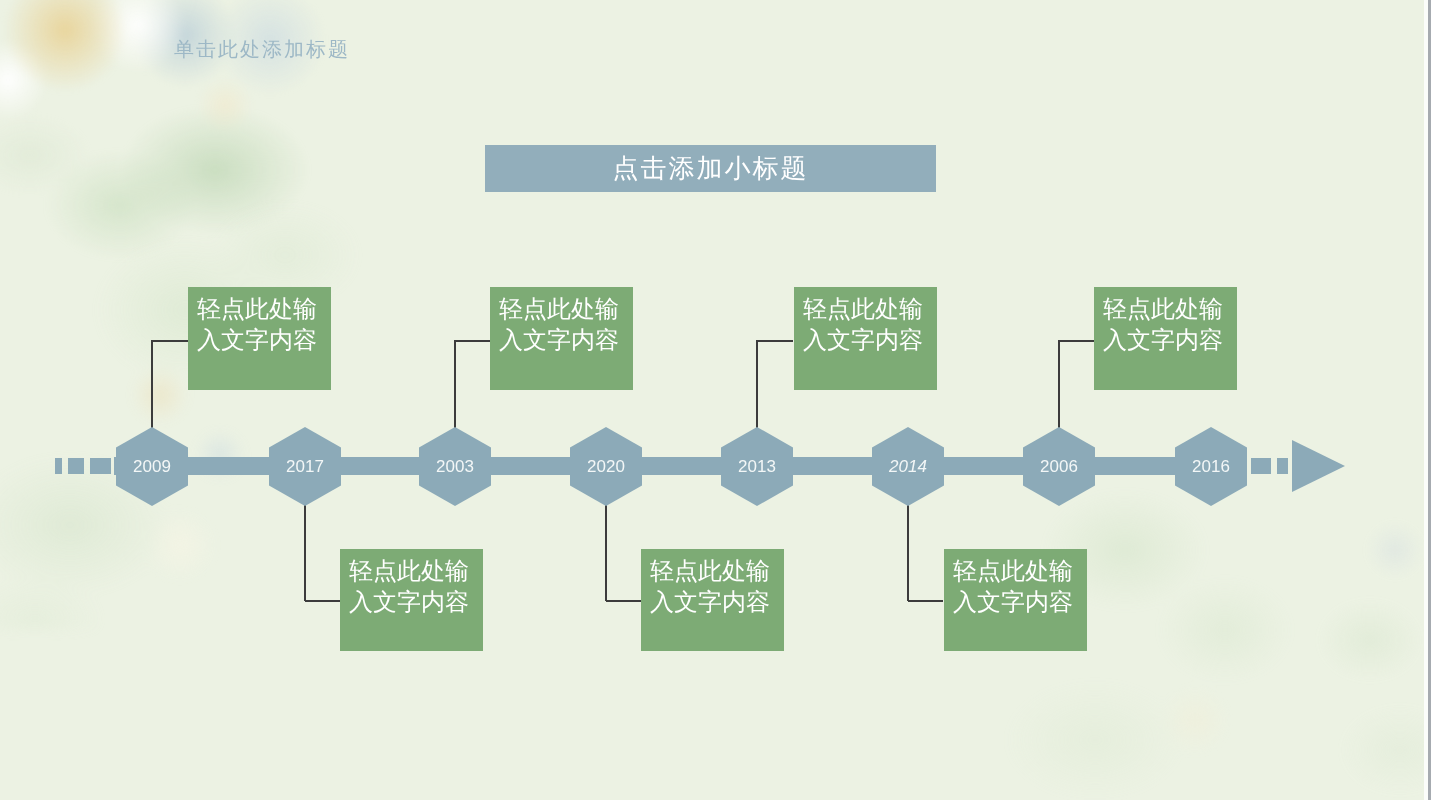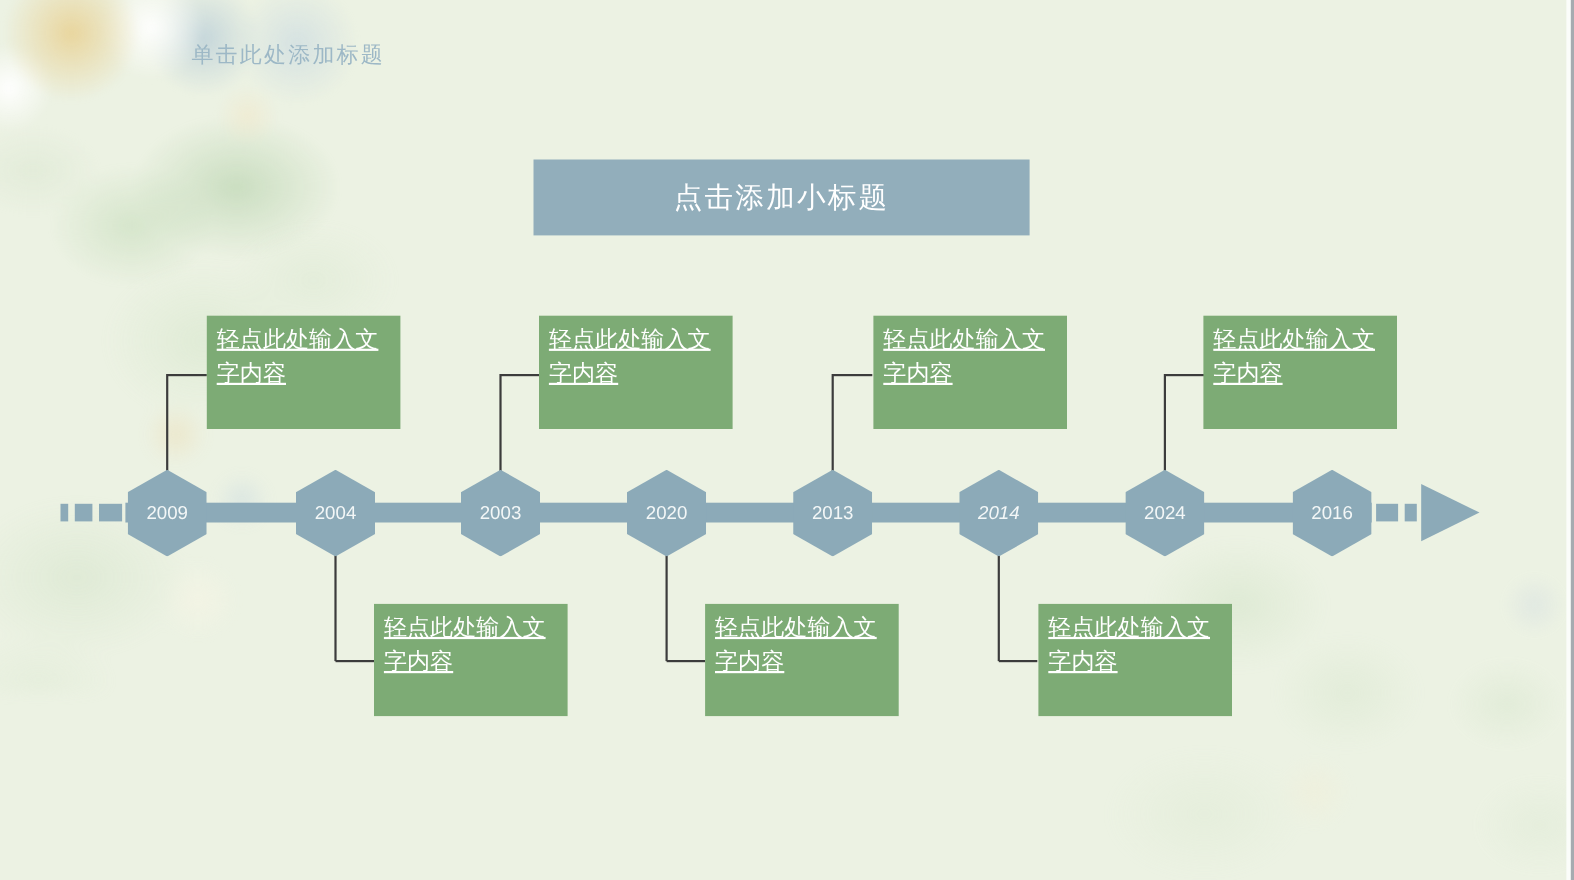--- a/index.html
+++ b/index.html
@@ -53,21 +53,21 @@
   #slide-edge{
     position:absolute;right:0;top:0;width:7px;height:100%;z-index:6;
     background:#fbfdfa;border-right:3px solid #a6abb0;box-sizing:border-box;
   }
   
   #slide-title{
     position:absolute;left:174px;top:36px;z-index:2;
     font-size:20px;letter-spacing:2px;color:var(--title_text,#9db8c6);
   }
   #subtitle-bar{
-    position:absolute;left:485px;top:145px;width:451px;height:69px;z-index:2;
+    position:absolute;left:485px;top:145px;width:451px;height:47px;z-index:2;
     background:var(--subtitle_bar,#92aebb);color:#ffffff;
     display:flex;align-items:center;justify-content:center;
     font-size:26px;letter-spacing:2px;
   }
   
   .tl-bar{position:absolute;left:114px;top:457px;width:1133px;height:18px;
     background:var(--timeline,#8caab8);z-index:1;}
   .dash{position:absolute;top:458px;height:16px;background:var(--timeline,#8caab8);z-index:1;}
   #dash-l1{left:55px;width:7px;} #dash-l2{left:68px;width:16px;} #dash-l3{left:90px;width:21px;}
   #dash-r1{left:1251px;width:20px;} #dash-r2{left:1277px;width:11px;}
@@ -90,25 +90,24 @@
   .cv-bot{top:505px;height:96px;} .ch-bot{top:600px;width:35px;}
   #cv-2009{left:151px;} #ch-2009{left:152px;}
   #cv-2011{left:454px;} #ch-2011{left:455px;}
   #cv-2013{left:756px;} #ch-2013{left:757px;}
   #cv-2015{left:1058px;} #ch-2015{left:1059px;}
   #cv-2010{left:304px;} #ch-2010{left:305px;}
   #cv-2012{left:605px;} #ch-2012{left:606px;}
   #cv-2014{left:907px;} #ch-2014{left:908px;}
   
   .note{
-    position:absolute;width:176px;box-sizing:border-box;z-index:3;
+    position:absolute;width:143px;box-sizing:border-box;z-index:3;
     background:var(--note_green,#7dab75);color:#ffffff;
-    font-size:21px;line-height:31px;padding:6px 9px;
+    font-size:24px;line-height:31px;padding:6px 9px;
     word-break:break-all;
-    text-decoration:underline;
   }
   .note-top{top:287px;height:103px;}
   .note-bot{top:549px;height:102px;}
   #note-2009{left:188px;} #note-2011{left:490px;} #note-2013{left:794px;} #note-2015{left:1094px;}
   #note-2010{left:340px;} #note-2012{left:641px;} #note-2014{left:944px;}
 </style>
 </head>
 <body>
 
 <div class="deco" id="deco-tl"></div>
@@ -123,26 +122,26 @@
 
 <div class="tl-bar"></div>
 <div class="dash" id="dash-l1"></div>
 <div class="dash" id="dash-l2"></div>
 <div class="dash" id="dash-l3"></div>
 <div class="dash" id="dash-r1"></div>
 <div class="dash" id="dash-r2"></div>
 <div id="tl-arrow"></div>
 
 <div class="hex hex-0">2009</div>
-<div class="hex hex-1">2004</div>
+<div class="hex hex-1">2017</div>
 <div class="hex hex-2">2003</div>
 <div class="hex hex-3">2020</div>
 <div class="hex hex-4">2013</div>
 <div class="hex hex-5">2014</div>
-<div class="hex hex-6">2024</div>
+<div class="hex hex-6">2006</div>
 <div class="hex hex-7">2016</div>
 
 <div class="cv cv-top" id="cv-2009"></div>
 <div class="ch ch-top" id="ch-2009"></div>
 <div class="cv cv-top" id="cv-2011"></div>
 <div class="ch ch-top" id="ch-2011"></div>
 <div class="cv cv-top" id="cv-2013"></div>
 <div class="ch ch-top" id="ch-2013"></div>
 <div class="cv cv-top" id="cv-2015"></div>
 <div class="ch ch-top" id="ch-2015"></div>

